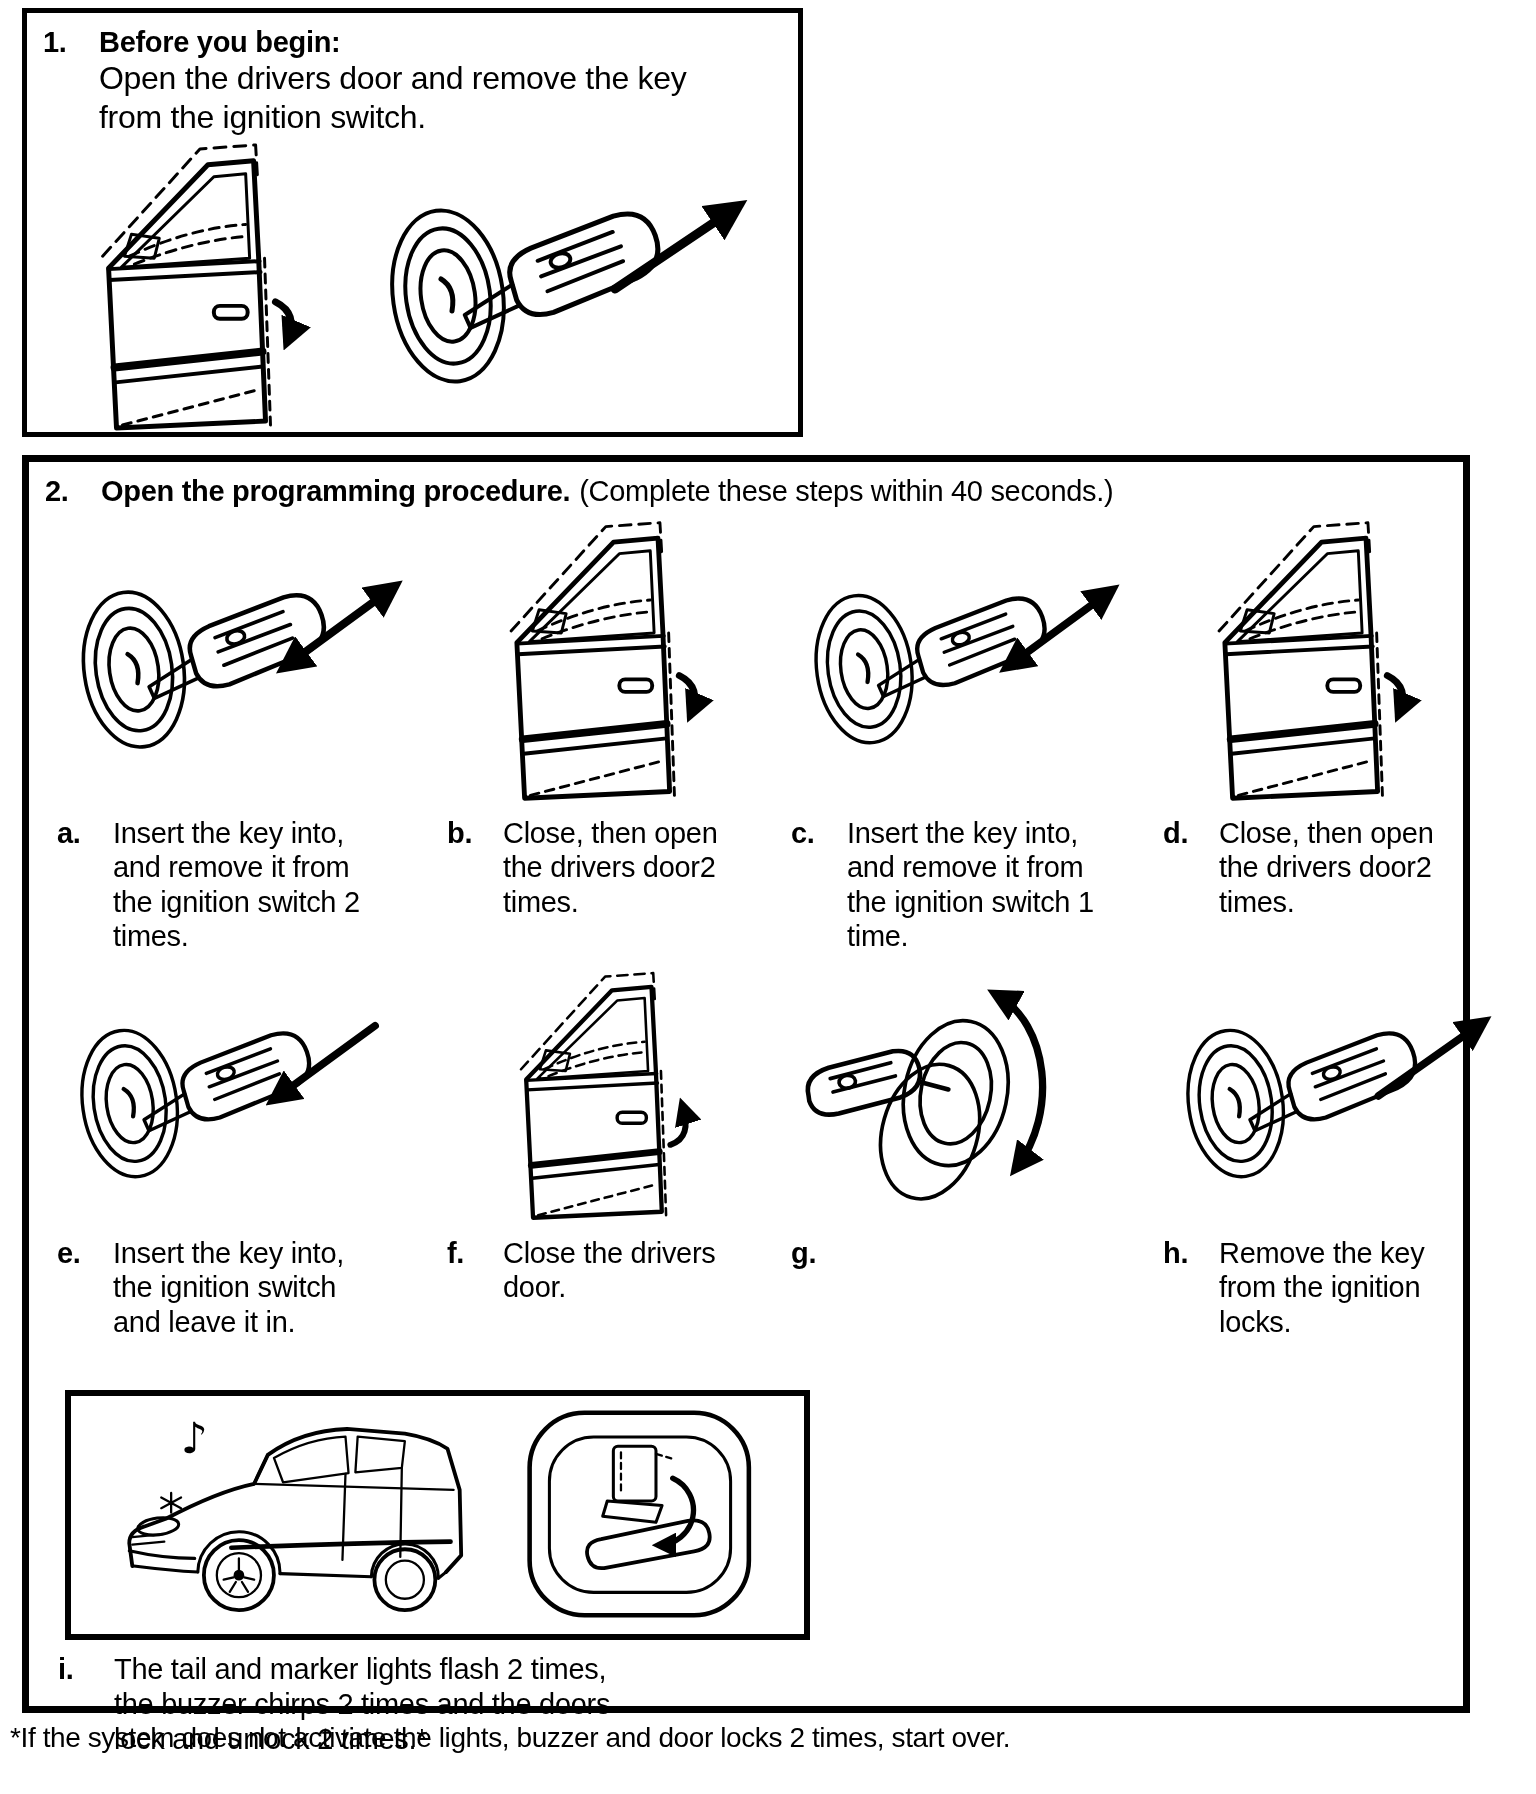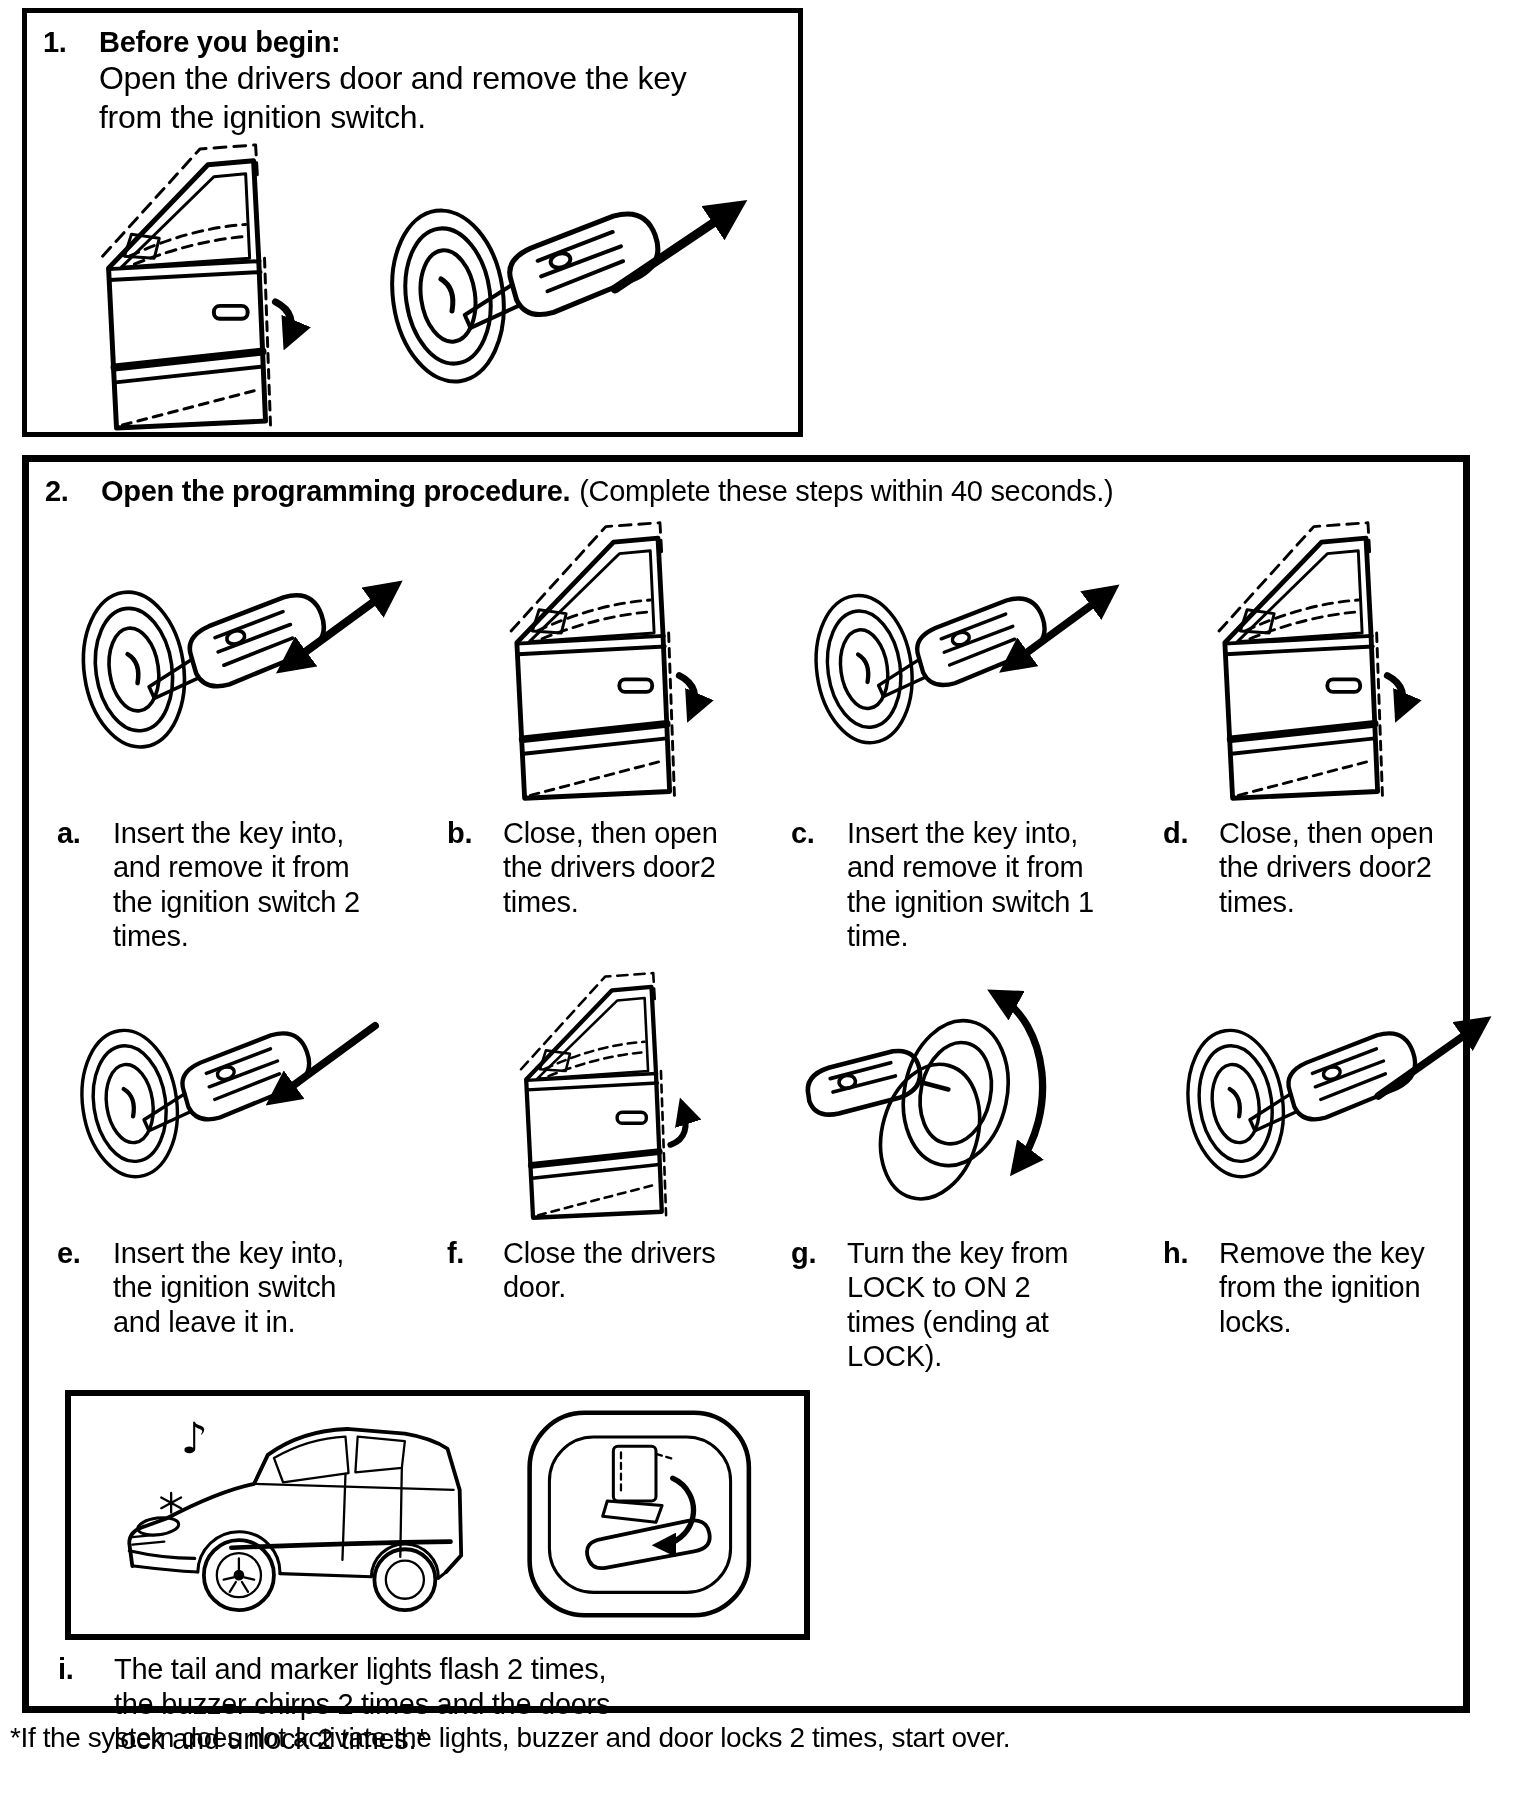--- a/index.html
+++ b/index.html
@@ -246,21 +246,20 @@
       </div>
 
       <div class="cell">
         <div class="illus">
           <svg viewBox="0 0 330 260" width="302" height="238">
             <use href="#sym-keyturn"></use>
           </svg>
         </div>
         <div class="step">
           <span class="letter">g.</span>
-          <span><b>Turn the key</b><span> from</span><br><b>LOCK to ON 2</b><br><b>times</b><span> (ending at</span><br><span>LOCK).</span></span>
         </div>
       </div>
 
       <div class="cell">
         <div class="illus">
           <svg viewBox="0 0 400 250" width="342" height="214">
             <use href="#sym-keylock"></use>
             <path d="M252,126 L374,40" fill="none" stroke="#000" stroke-width="9" stroke-linecap="round" marker-end="url(#ah)"></path>
           </svg>
         </div>

